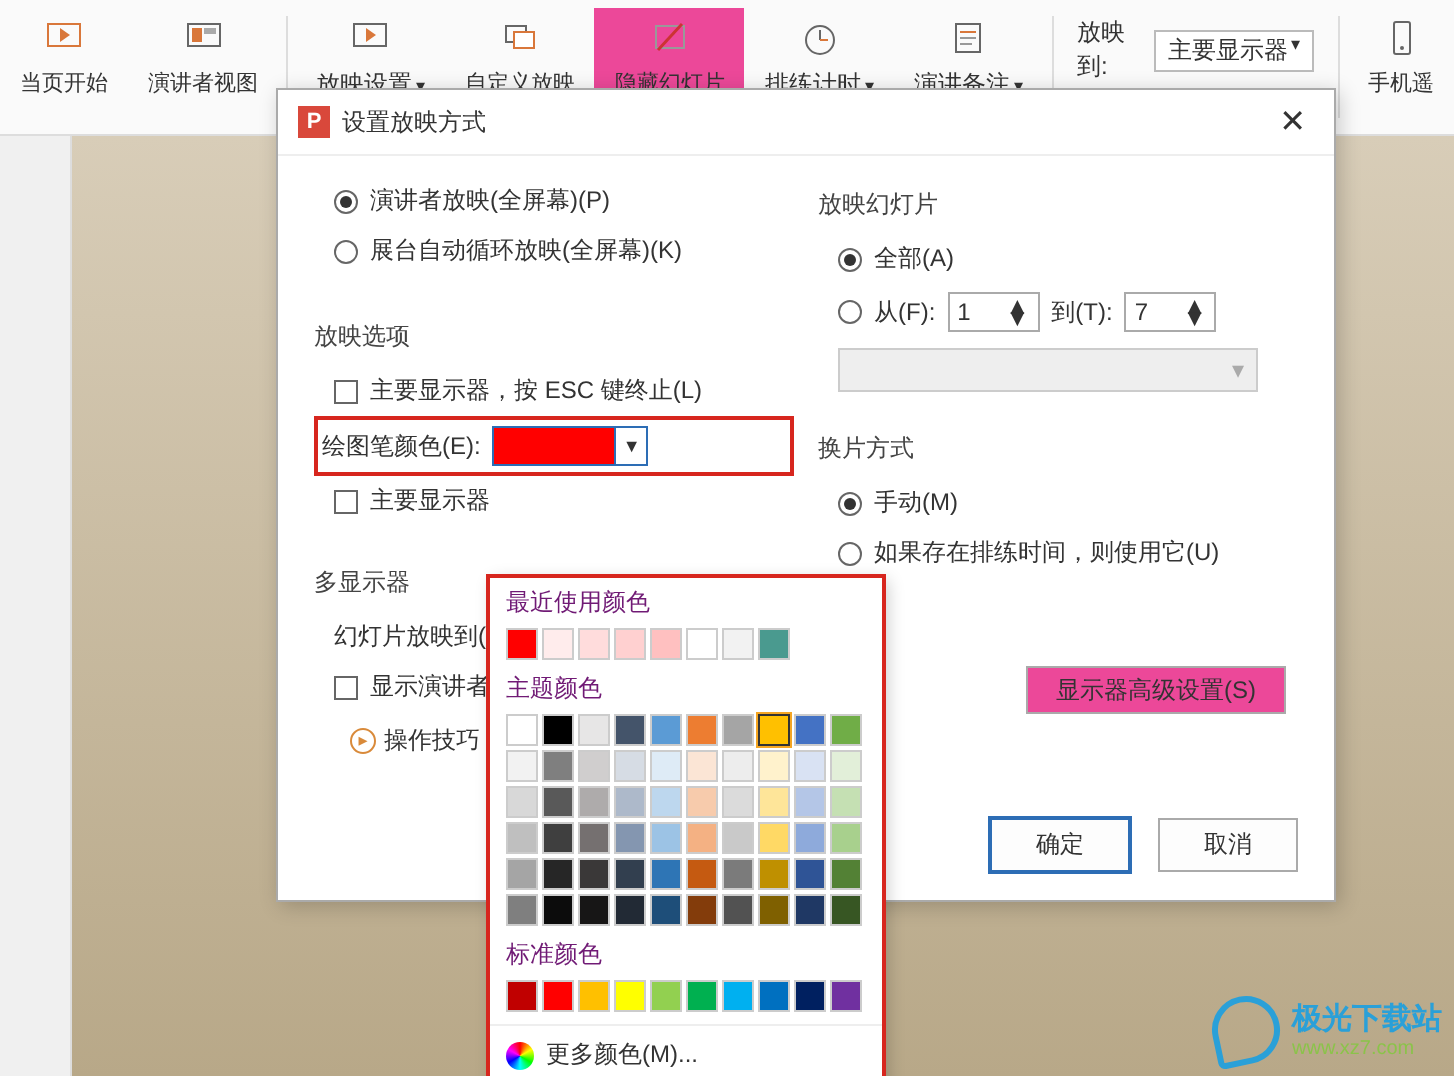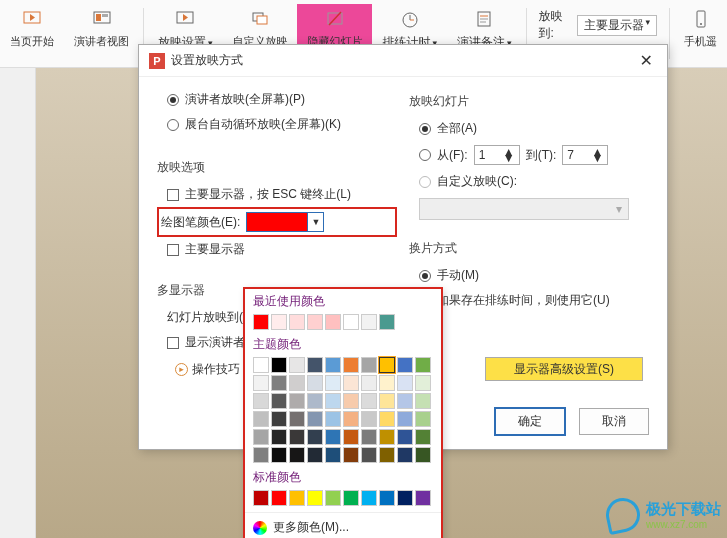--- a/index.html
+++ b/index.html
@@ -28,21 +28,21 @@
 .chk{width:12px;height:12px;border:1px solid #666;display:inline-block}
 .numbox{border:1px solid #aaa;width:46px;height:20px;display:inline-flex;align-items:center;padding:0 4px;background:#fff}
 .numbox .sp{margin-left:auto;display:flex;flex-direction:column;line-height:6px;font-size:8px;color:#888}
 .disabled{color:#aaa}
 .dd-disabled{border:1px solid #ccc;background:#eee;height:22px;width:210px;margin-left:10px;margin-top:4px;position:relative}
 .dd-disabled::after{content:"▾";position:absolute;right:6px;top:3px;color:#aaa}
 .pen-row{display:flex;align-items:center;gap:6px;padding:3px 2px;border:2px solid #d7261e}
 .swatch{width:78px;height:20px;border:1px solid #2d6db5;display:flex}
 .swatch .fill{flex:1;background:#ff0000}
 .swatch .arr{width:16px;border-left:1px solid #2d6db5;display:flex;align-items:center;justify-content:center;font-size:9px}
-.adv-btn{border:1px solid #aaa;padding:4px 28px;background:#fde047;cursor:pointer}
+.adv-btn{border:1px solid #aaa;padding:4px 14px;background:#ec4899;cursor:pointer}
 .btnrow{display:flex;gap:14px;justify-content:flex-end;padding:8px 18px 14px}
 .btn{border:1px solid #aaa;padding:4px 22px;background:#fdfdfd;cursor:pointer}
 .btn.primary{border:1px solid #2d6db5;outline:1px solid #2d6db5}
 .tips{color:#d98a3a;padding:6px 18px;display:flex;align-items:center;gap:4px}
 .tips .i{width:13px;height:13px;border:1px solid #d98a3a;border-radius:50%;font-size:9px;line-height:11px;text-align:center;color:#d98a3a}
 .color-pop{position:absolute;left:244px;top:288px;width:198px;background:#fff;border:1px solid #bbb;box-shadow:2px 2px 8px rgba(0,0,0,.2);outline:2px solid #d7261e;outline-offset:-1px;padding-bottom:4px}
 .cp-sect{padding:4px 8px 2px;font-size:12px;color:#701a75}
 .cp-grid{display:flex;flex-wrap:wrap;padding:2px 8px;gap:2px}
 .cp-sw{width:16px;height:16px;border:1px solid #ccc}
 .cp-sw.sel{border:1px solid #333;outline:1px solid #f5a623}
@@ -221,24 +221,20 @@
           </span>
         <span>到(T):</span>
         <span class="numbox">
             <span>7</span>
             <span class="sp">
               <span>▲</span>
               <span>▼</span>
             </span>
           </span>
       </div>
-      <div class="field disabled">
-          <span class="radio dis"></span>
-          <span>自定义放映(C):</span>
-        </div>
       <div class="dd-disabled"></div>
 
       <div class="group-title" style="margin-top:20px">换片方式</div>
       <div class="field">
           <span class="radio on"></span>
           <span>手动(M)</span>
         </div>
       <div class="field">
           <span class="radio"></span>
           <span>如果存在排练时间，则使用它(U)</span>

